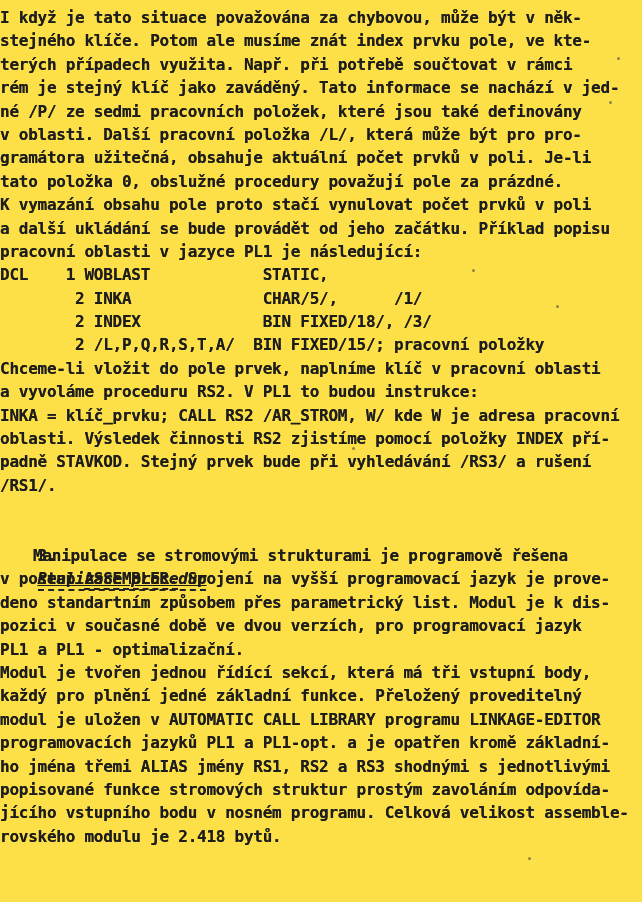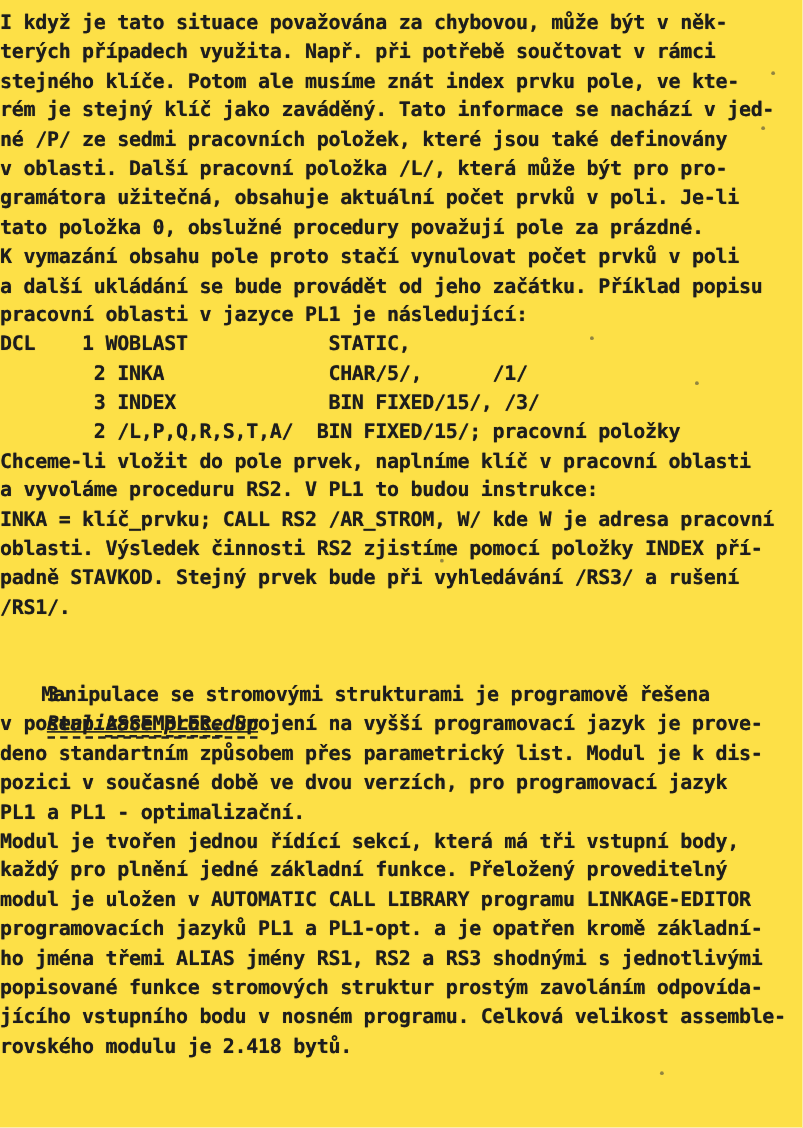--- a/index.html
+++ b/index.html
@@ -66,36 +66,36 @@
   .speck.s6 { left: 540px; top: 553px; width: 2px; height: 2px; }
   .speck.s7 { left: 528px; top: 857px; }
 </style>
 </head>
 <body>
 
 <div class="page">
 
   <div class="para">
       <div class="tline">I když je tato situace považována za chybovou, může být v něk-</div>
+      <div class="tline">stejného klíče. Potom ale musíme znát index prvku pole, ve kte-</div>
       <div class="tline">terých případech využita. Např. při potřebě součtovat v rámci</div>
-      <div class="tline">stejného klíče. Potom ale musíme znát index prvku pole, ve kte-</div>
       <div class="tline">rém je stejný klíč jako zaváděný. Tato informace se nachází v jed-</div>
       <div class="tline">né /P/ ze sedmi pracovních položek, které jsou také definovány</div>
       <div class="tline">v oblasti. Další pracovní položka /L/, která může být pro pro-</div>
       <div class="tline">gramátora užitečná, obsahuje aktuální počet prvků v poli. Je-li</div>
       <div class="tline">tato položka 0, obslužné procedury považují pole za prázdné.</div>
       <div class="tline">K vymazání obsahu pole proto stačí vynulovat počet prvků v poli</div>
       <div class="tline">a další ukládání se bude provádět od jeho začátku. Příklad popisu</div>
       <div class="tline">pracovní oblasti v jazyce PL1 je následující:</div>
     </div>
 
   <div class="code-block">
       <div class="tline">DCL    1 WOBLAST            STATIC,</div>
       <div class="tline">        2 INKA              CHAR/5/,      /1/</div>
-      <div class="tline">        3 INDEX             BIN FIXED/15/, /3/</div>
+      <div class="tline">        2 INDEX             BIN FIXED/18/, /3/</div>
       <div class="tline">        2 /L,P,Q,R,S,T,A/  BIN FIXED/15/; pracovní položky</div>
     </div>
 
   <div class="para">
       <div class="tline">Chceme-li vložit do pole prvek, naplníme klíč v pracovní oblasti</div>
       <div class="tline">a vyvoláme proceduru RS2. V PL1 to budou instrukce:</div>
       <div class="tline">INKA = klíč_prvku; CALL RS2 /AR_STROM, W/ kde W je adresa pracovní</div>
       <div class="tline">oblasti. Výsledek činnosti RS2 zjistíme pomocí položky INDEX pří-</div>
       <div class="tline">padně STAVKOD. Stejný prvek bude při vyhledávání /RS3/ a rušení</div>
       <div class="tline">/RS1/.</div>

